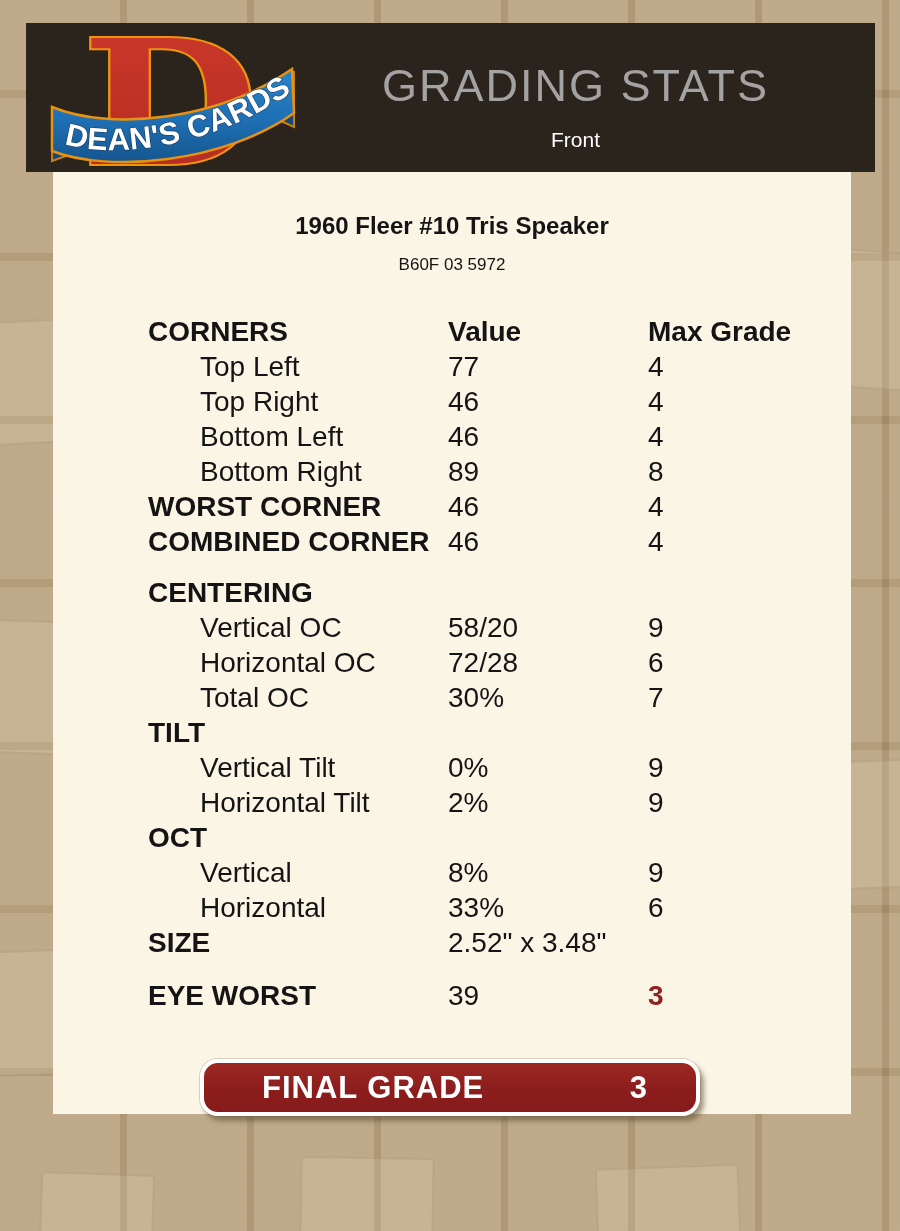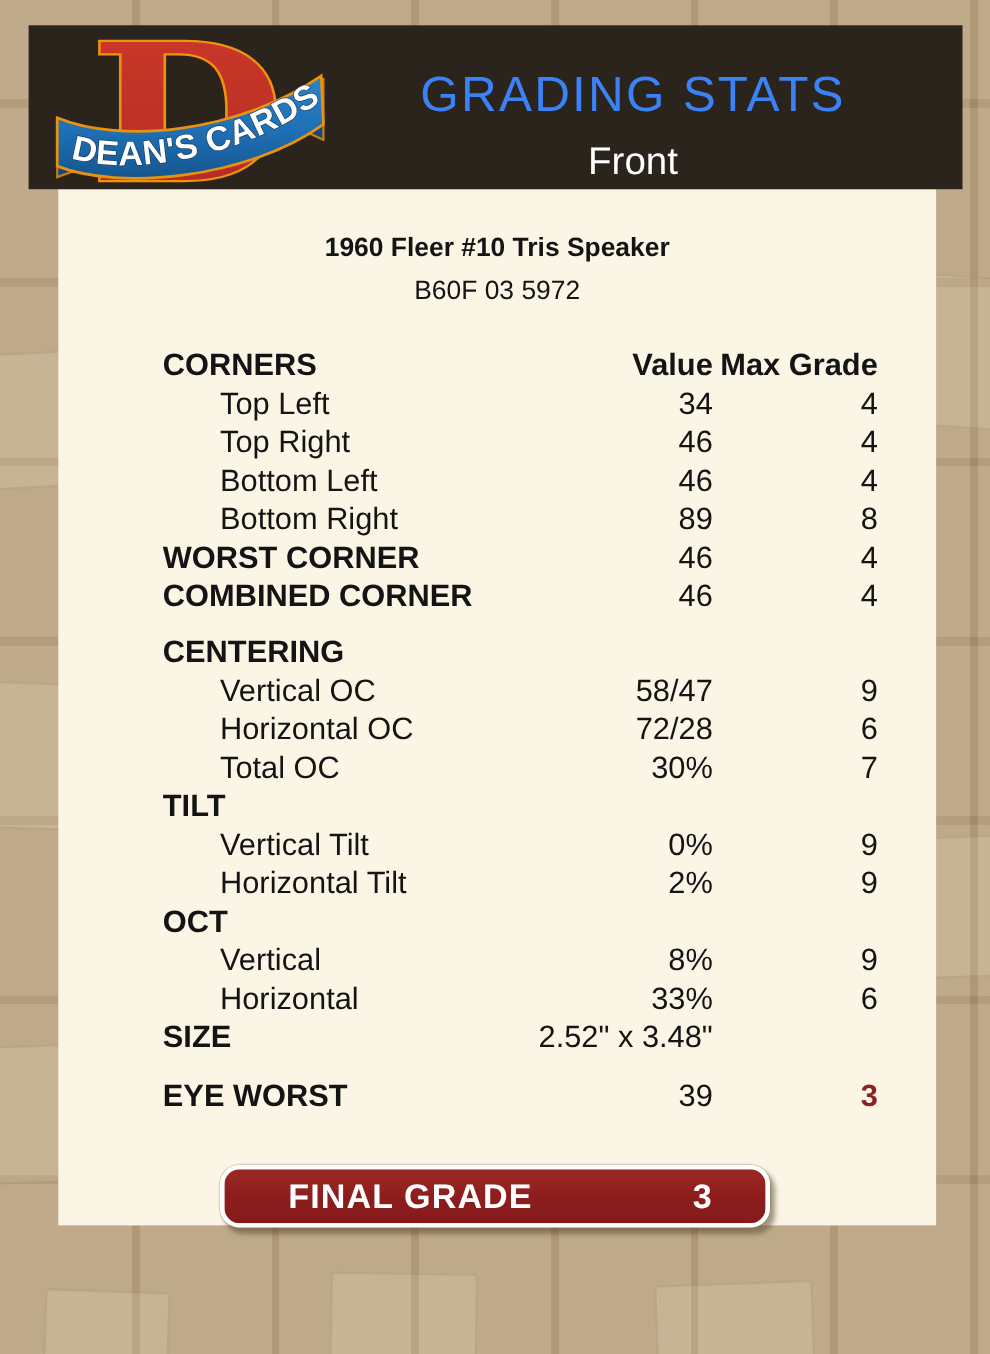--- a/index.html
+++ b/index.html
@@ -15,42 +15,42 @@
 
   
   .header {
     position:absolute; left:26px; top:23px; width:849px; height:149px;
     background:#2b241d; z-index:2;
   }
   .logo { position:absolute; left:22px; top:8px; }
   .header-titles { position:absolute; left:258px; right:8px; top:0; height:100%; }
   .header-title {
     position:absolute; top:40px; left:0; right:0; margin:0;
-    text-align:center; color:#3b82f6; font-size:45px; font-weight:400;
+    text-align:center; color:#a3a3a3; font-size:45px; font-weight:400;
     letter-spacing:2px; line-height:1;
   }
   .header-sub {
     position:absolute; top:106px; left:0; right:0; margin:0;
-    text-align:center; color:#ffffff; font-size:35px; font-weight:400; line-height:1;
+    text-align:center; color:#ffffff; font-size:21px; font-weight:400; line-height:1;
   }
 
   
   .panel {
     position:absolute; left:53px; top:172px; width:798px; height:942px;
     background:#fbf5e6; z-index:1; box-sizing:border-box; padding-top:42px;
   }
   .card-title { margin:0; text-align:center; font-size:24px; font-weight:bold; color:#141414; line-height:24px; }
-  .card-serial { margin:15px 0 0; text-align:center; font-size:24px; font-weight:400; color:#141414; line-height:24px; }
+  .card-serial { margin:15px 0 0; text-align:center; font-size:17px; font-weight:400; color:#141414; line-height:24px; }
 
   .grading-table { margin-top:37px; padding-left:95px; }
   .trow {
     display:grid; grid-template-columns:300px 200px 150px;
     align-items:center; height:35px; font-size:28px; color:#141414;
   }
-  .trow .c2, .trow .c3 { text-align:right; }
+  .trow .c2, .trow .c3 { text-align:left; }
   .bold { font-weight:bold; }
   .indent { padding-left:52px; }
   .gap { margin-top:16px; }
   .gap-lg { margin-top:18px; }
   .grade-red { color:#8e2222; font-weight:bold; }
 
   
   .final-grade {
     box-sizing:border-box;
     margin:46px 0 0 147px; width:500px; height:57px;
@@ -115,21 +115,21 @@
   <div class="grading-table">
 
     <div class="trow">
       <span class="c1 bold">CORNERS</span>
       <span class="c2 bold">Value</span>
       <span class="c3 bold">Max Grade</span>
     </div>
 
     <div class="trow">
       <span class="c1 indent">Top Left</span>
-      <span class="c2">34</span>
+      <span class="c2">77</span>
       <span class="c3">4</span>
     </div>
     <div class="trow">
       <span class="c1 indent">Top Right</span>
       <span class="c2">46</span>
       <span class="c3">4</span>
     </div>
     <div class="trow">
       <span class="c1 indent">Bottom Left</span>
       <span class="c2">46</span>
@@ -151,21 +151,21 @@
       <span class="c3">4</span>
     </div>
 
     <div class="trow gap">
       <span class="c1 bold">CENTERING</span>
       <span class="c2"></span>
         <span class="c3"></span>
     </div>
     <div class="trow">
       <span class="c1 indent">Vertical OC</span>
-      <span class="c2">58/47</span>
+      <span class="c2">58/20</span>
       <span class="c3">9</span>
     </div>
     <div class="trow">
       <span class="c1 indent">Horizontal OC</span>
       <span class="c2">72/28</span>
       <span class="c3">6</span>
     </div>
     <div class="trow">
       <span class="c1 indent">Total OC</span>
       <span class="c2">30%</span>

